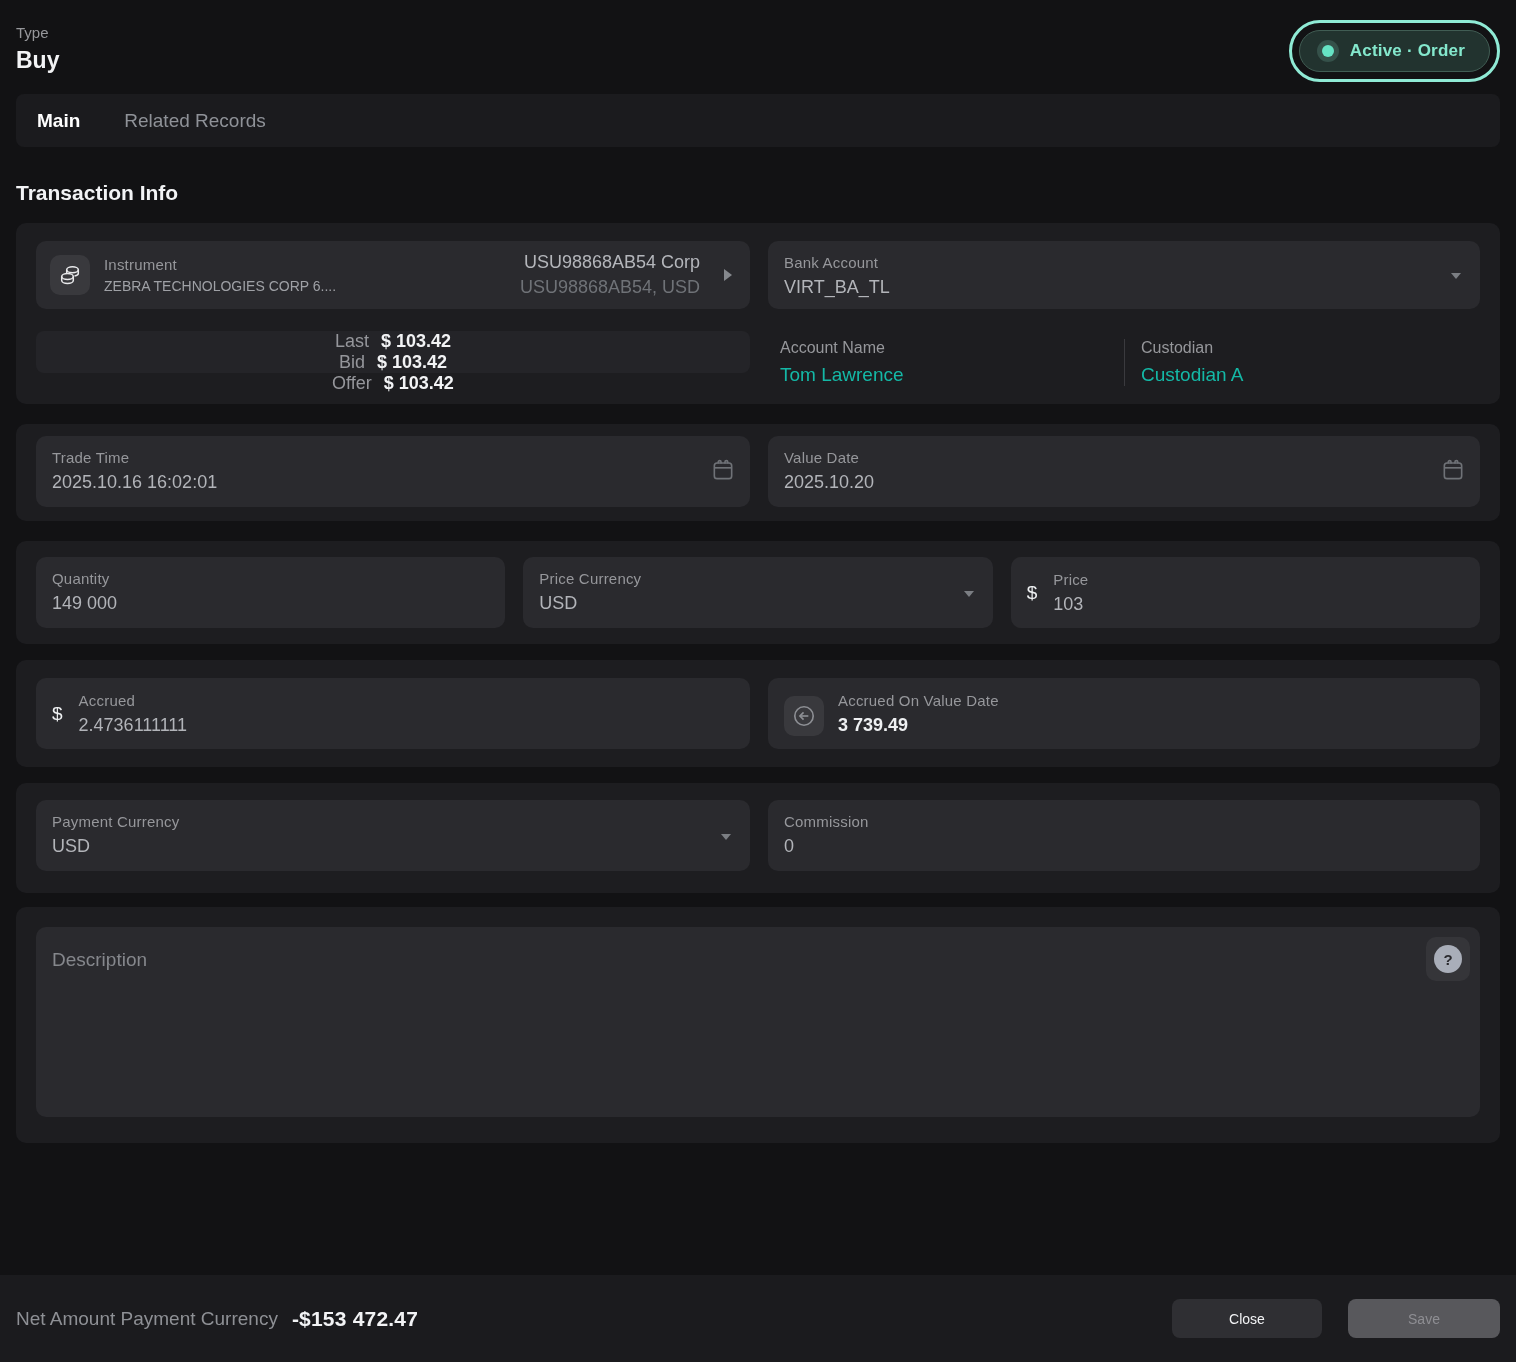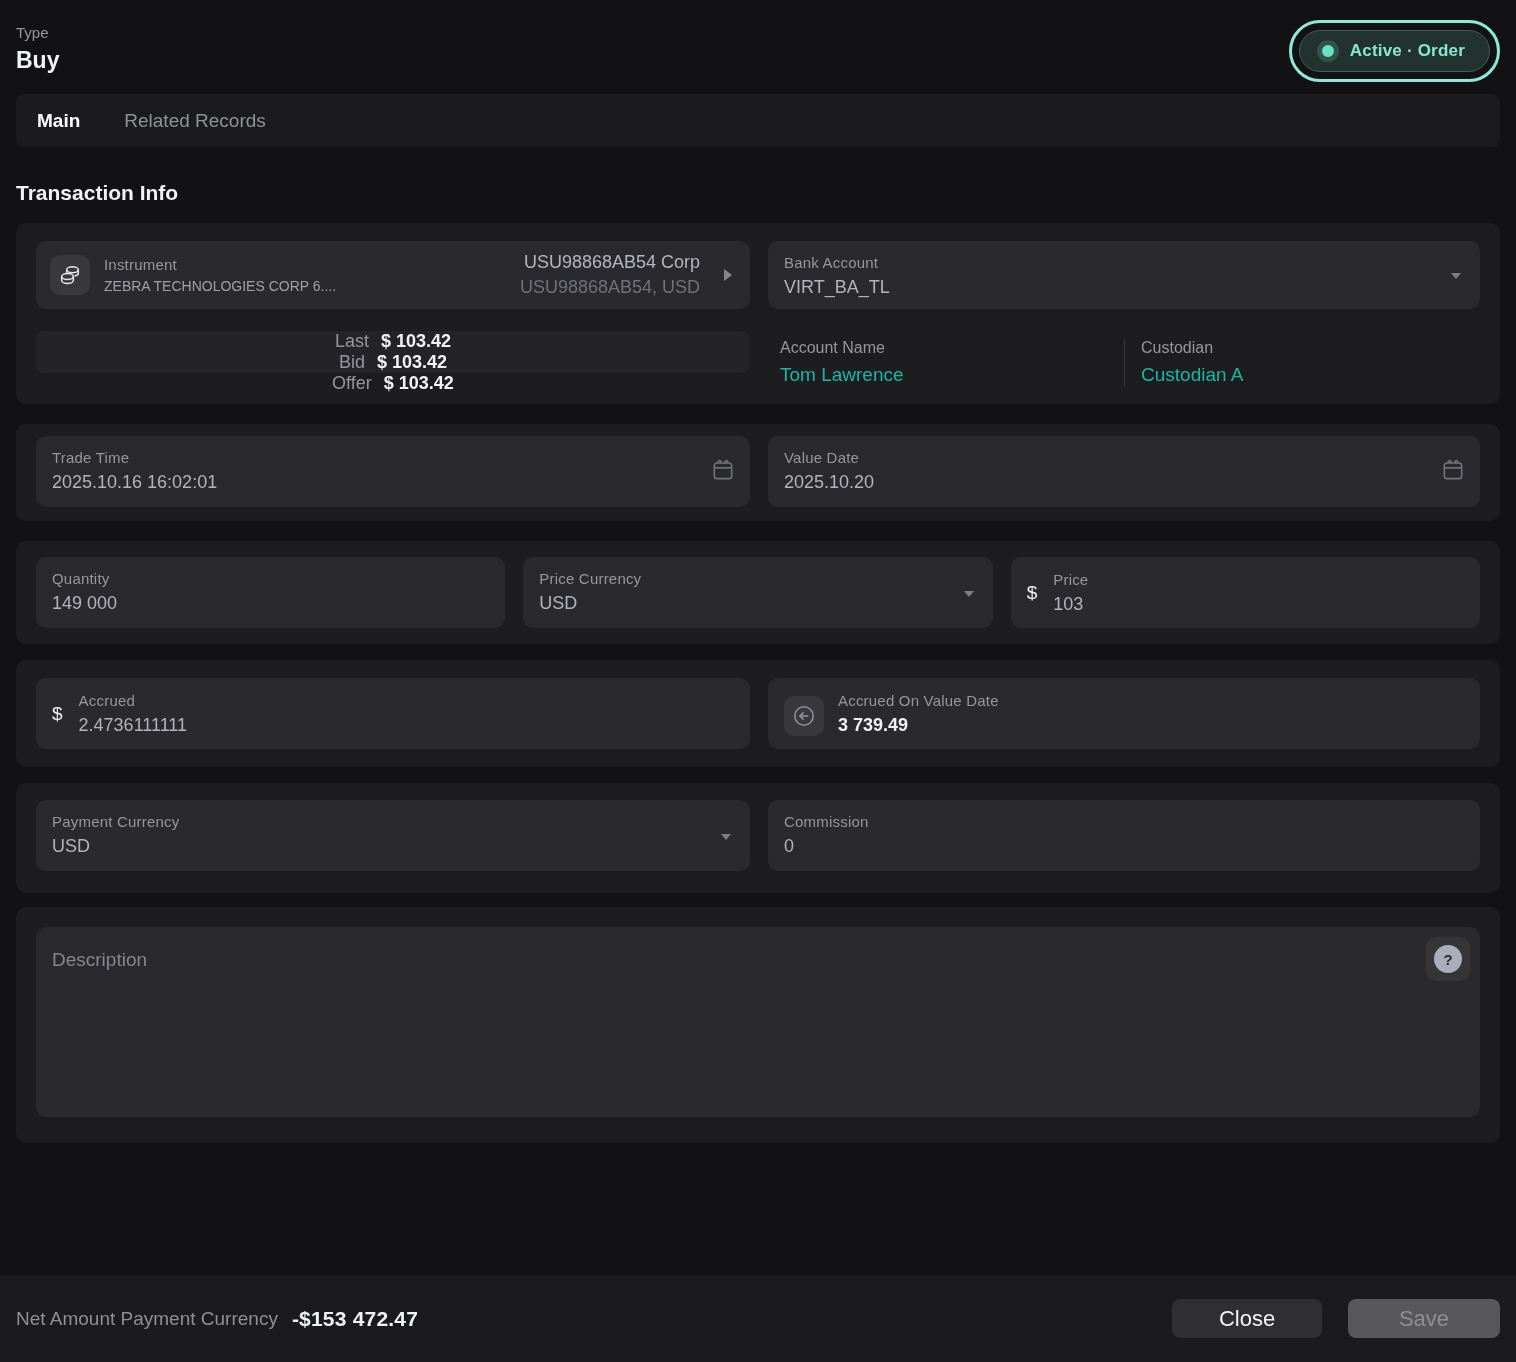--- a/index.html
+++ b/index.html
@@ -68,21 +68,21 @@
   .textarea { position:relative; height:190px; background:#2a2a2e; border-radius:10px; padding:22px 16px; cursor:text; }
   .placeholder { font-size:19px; color:#85878c; }
   .help-btn { position:absolute; top:10px; right:10px; width:44px; height:44px; border-radius:10px; background:#353539; display:flex; align-items:center; justify-content:center; cursor:pointer; }
   .help-circle { width:28px; height:28px; border-radius:50%; background:#a9aeb9; color:#2a2a2e; font-weight:700; font-size:15px; display:flex; align-items:center; justify-content:center; }
 
   
   .footer { position:absolute; left:0; right:0; bottom:0; height:87px; background:#1b1b1e; display:flex; align-items:center; padding:0 16px; }
   .net-label { font-size:19px; color:#8e9095; }
   .net-value { font-size:21px; font-weight:700; color:#f2f3f5; margin-left:14px; letter-spacing:.2px; }
   .btns { margin-left:auto; display:flex; gap:26px; }
-  .btn { height:39px; border:none; border-radius:8px; font-size:22px; font-family:"Liberation Sans",sans-serif; cursor:pointer; }
+  .btn { height:39px; border:none; border-radius:8px; font-size:14px; font-family:"Liberation Sans",sans-serif; cursor:pointer; }
   .btn-close { width:150px; background:#2f2f33; color:#f2f3f5; }
   .btn-save { width:152px; background:#58585c; color:#8e8e93; }
 
   .mb20 { margin-bottom:20px; } .mb16 { margin-bottom:16px; } .mb14 { margin-bottom:14px; }
   .p2 { padding-top:12px; padding-bottom:14px; }
   .p3 { padding-top:16px; padding-bottom:16px; }
   .p5 { padding-top:17px; padding-bottom:22px; }
   .p6 { padding-top:20px; padding-bottom:26px; }
 </style>
 </head>

